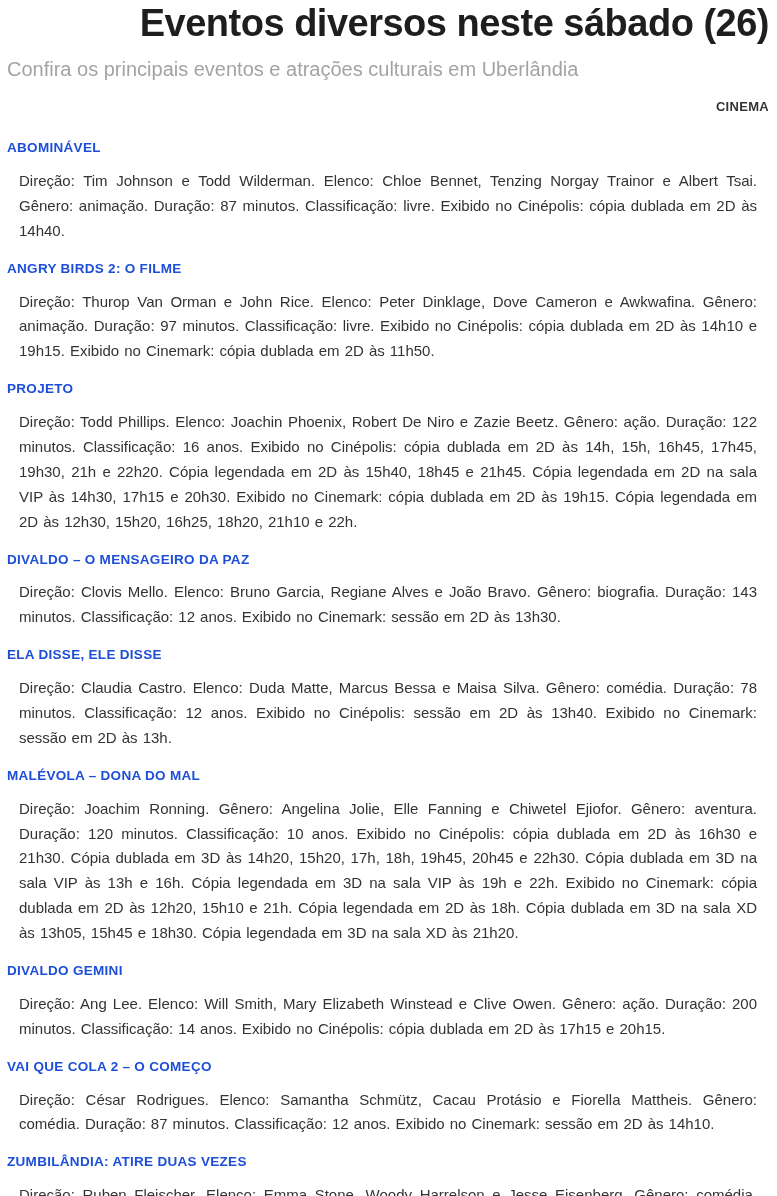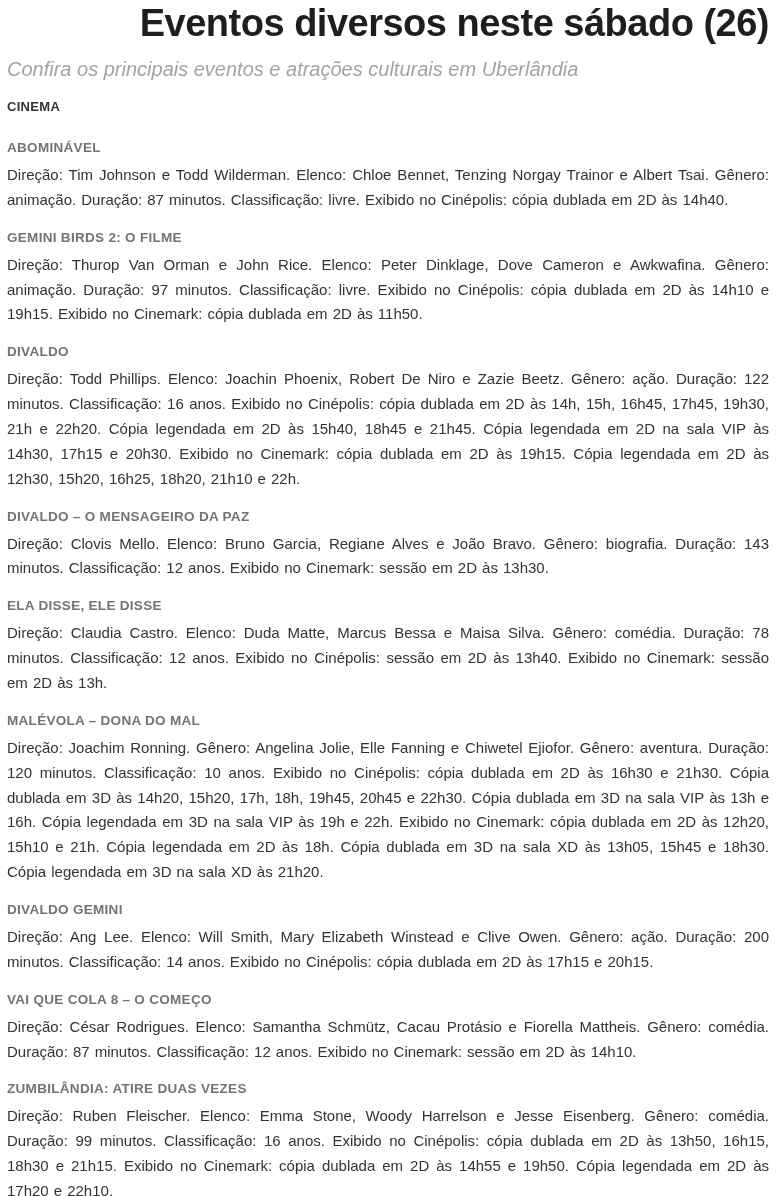--- a/index.html
+++ b/index.html
@@ -26,43 +26,43 @@
     color: #1e1e1e;
     letter-spacing: -0.5px;
     text-align: right;
   }
   .page-subtitle {
     margin: 0 0 18px 0;
     font-size: 20px;
     line-height: 1.2;
     font-weight: 400;
     color: #a3a3a3;
-    font-style: italic;
   }
   .section-heading {
     margin: 0 0 26px 0;
     font-size: 13px;
     line-height: 1.2;
     font-weight: 700;
     color: #333333;
     letter-spacing: 0.3px;
+    text-align: right;
   }
   .movie {
     margin: 0 0 17px 0;
   }
   .movie-title {
     margin: 0 0 6px 0;
     font-size: 13.5px;
     line-height: 1.25;
     font-weight: 700;
-    color: #737373;
+    color: #1d4ed8;
     letter-spacing: 0.3px;
   }
   .movie-details {
-    margin: 0;
+    margin: 12px;
     font-size: 15px;
     line-height: 1.66;
     text-align: justify;
     color: #333333;
     word-spacing: 0.06em;
   }
 </style>
 </head>
 <body>
 
@@ -71,26 +71,26 @@
   <h2 class="page-subtitle">Confira os principais eventos e atrações culturais em Uberlândia</h2>
   <h3 class="section-heading">CINEMA</h3>
 
   <div id="movie-list">
   <div class="movie">
     <h4 class="movie-title">ABOMINÁVEL</h4>
     <p class="movie-details">Direção: Tim Johnson e Todd Wilderman. Elenco: Chloe Bennet, Tenzing Norgay Trainor e Albert Tsai. Gênero: animação. Duração: 87 minutos. Classificação: livre. Exibido no Cinépolis: cópia dublada em 2D às 14h40.</p>
   </div>
 
   <div class="movie">
-    <h4 class="movie-title">GEMINI BIRDS 2: O FILME</h4>
+    <h4 class="movie-title">ANGRY BIRDS 2: O FILME</h4>
     <p class="movie-details">Direção: Thurop Van Orman e John Rice. Elenco: Peter Dinklage, Dove Cameron e Awkwafina. Gênero: animação. Duração: 97 minutos. Classificação: livre. Exibido no Cinépolis: cópia dublada em 2D às 14h10 e 19h15. Exibido no Cinemark: cópia dublada em 2D às 11h50.</p>
   </div>
 
   <div class="movie">
-    <h4 class="movie-title">DIVALDO</h4>
+    <h4 class="movie-title">PROJETO</h4>
     <p class="movie-details">Direção: Todd Phillips. Elenco: Joachin Phoenix, Robert De Niro e Zazie Beetz. Gênero: ação. Duração: 122 minutos. Classificação: 16 anos. Exibido no Cinépolis: cópia dublada em 2D às 14h, 15h, 16h45, 17h45, 19h30, 21h e 22h20. Cópia legendada em 2D às 15h40, 18h45 e 21h45. Cópia legendada em 2D na sala VIP às 14h30, 17h15 e 20h30. Exibido no Cinemark: cópia dublada em 2D às 19h15. Cópia legendada em 2D às 12h30, 15h20, 16h25, 18h20, 21h10 e 22h.</p>
   </div>
 
   <div class="movie">
     <h4 class="movie-title">DIVALDO – O MENSAGEIRO DA PAZ</h4>
     <p class="movie-details">Direção: Clovis Mello. Elenco: Bruno Garcia, Regiane Alves e João Bravo. Gênero: biografia. Duração: 143 minutos. Classificação: 12 anos. Exibido no Cinemark: sessão em 2D às 13h30.</p>
   </div>
 
   <div class="movie">
     <h4 class="movie-title">ELA DISSE, ELE DISSE</h4>
@@ -101,21 +101,21 @@
     <h4 class="movie-title">MALÉVOLA – DONA DO MAL</h4>
     <p class="movie-details">Direção: Joachim Ronning. Gênero: Angelina Jolie, Elle Fanning e Chiwetel Ejiofor. Gênero: aventura. Duração: 120 minutos. Classificação: 10 anos. Exibido no Cinépolis: cópia dublada em 2D às 16h30 e 21h30. Cópia dublada em 3D às 14h20, 15h20, 17h, 18h, 19h45, 20h45 e 22h30. Cópia dublada em 3D na sala VIP às 13h e 16h. Cópia legendada em 3D na sala VIP às 19h e 22h. Exibido no Cinemark: cópia dublada em 2D às 12h20, 15h10 e 21h. Cópia legendada em 2D às 18h. Cópia dublada em 3D na sala XD às 13h05, 15h45 e 18h30. Cópia legendada em 3D na sala XD às 21h20.</p>
   </div>
 
   <div class="movie">
     <h4 class="movie-title">DIVALDO GEMINI</h4>
     <p class="movie-details">Direção: Ang Lee. Elenco: Will Smith, Mary Elizabeth Winstead e Clive Owen. Gênero: ação. Duração: 200 minutos. Classificação: 14 anos. Exibido no Cinépolis: cópia dublada em 2D às 17h15 e 20h15.</p>
   </div>
 
   <div class="movie">
-    <h4 class="movie-title">VAI QUE COLA 8 – O COMEÇO</h4>
+    <h4 class="movie-title">VAI QUE COLA 2 – O COMEÇO</h4>
     <p class="movie-details">Direção: César Rodrigues. Elenco: Samantha Schmütz, Cacau Protásio e Fiorella Mattheis. Gênero: comédia. Duração: 87 minutos. Classificação: 12 anos. Exibido no Cinemark: sessão em 2D às 14h10.</p>
   </div>
 
   <div class="movie">
     <h4 class="movie-title">ZUMBILÂNDIA: ATIRE DUAS VEZES</h4>
     <p class="movie-details">Direção: Ruben Fleischer. Elenco: Emma Stone, Woody Harrelson e Jesse Eisenberg. Gênero: comédia. Duração: 99 minutos. Classificação: 16 anos. Exibido no Cinépolis: cópia dublada em 2D às 13h50, 16h15, 18h30 e 21h15. Exibido no Cinemark: cópia dublada em 2D às 14h55 e 19h50. Cópia legendada em 2D às 17h20 e 22h10.</p>
   </div>
 </div>
 </div>
 

